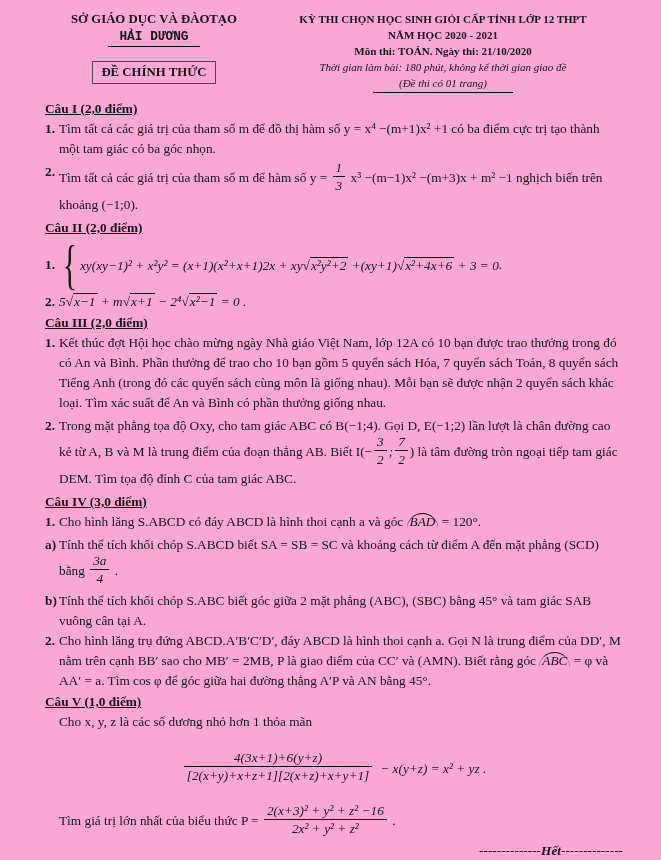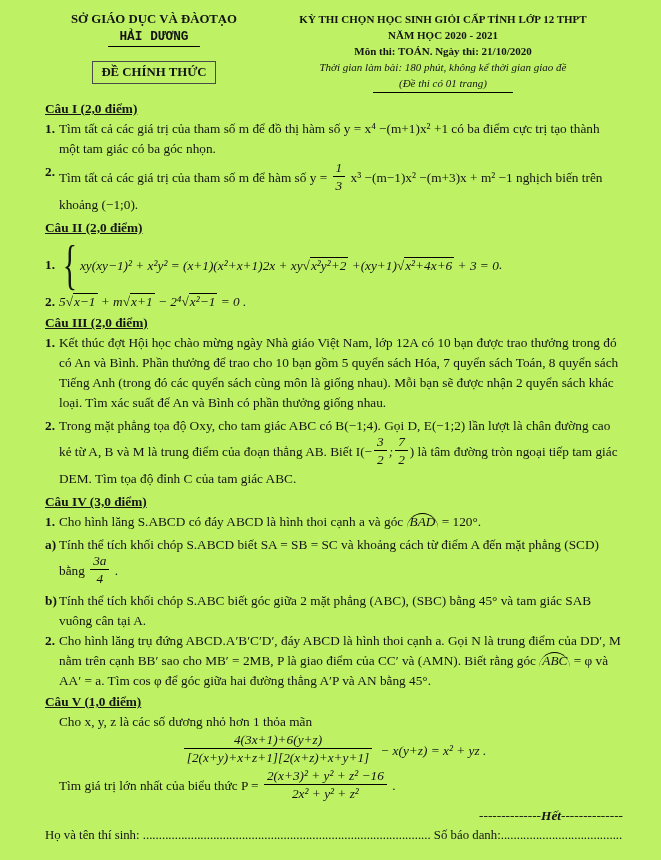--- a/index.html
+++ b/index.html
@@ -1,18 +1,18 @@
 <!DOCTYPE html>
 <html><head>
 <meta charset="utf-8">
 <style>
   html,body{margin:0;padding:0;background:#fff;}
   .page{
     width:661px;height:860px;box-sizing:border-box;
-    padding:11px 38px 0 45px;overflow:hidden;background:#bef264;color:#141414;
+    padding:11px 38px 0 45px;overflow:hidden;background:#f9a8d4;color:#141414;
     font-family:"Liberation Serif","DejaVu Serif",serif;
     font-size:13.3px;line-height:20px;
   }
   .b{font-weight:bold;}
   .i{font-style:italic;}
 
   
   .hdr{display:flex;margin-bottom:6px;}
   .hdr-l{flex:0 0 218px;text-align:center;font-weight:bold;font-size:12.8px;line-height:17px;}
   .prov{display:inline-block;border-bottom:1px solid #000;padding:0 11px 1px;font-family:Liberation Mono, monospace;}
@@ -44,21 +44,21 @@
   .sys{display:inline-flex;align-items:center;margin-left:4px;}
   .brace{font-size:54px;line-height:50px;font-weight:300;display:inline-block;
          transform:scaleX(.55);margin:0 -3px 0 -7px;}
   .sysl{display:flex;flex-direction:row;font-style:italic;line-height:25px;text-align:left;}
 
   
   .hat{display:inline-block;border-top:1px solid #000;
        border-radius:50% 50% 0 0 / 100% 100% 0 0;padding:0 3px;font-style:italic;line-height:15px;}
 
   
-  .disp{display:flex;justify-content:center;align-items:center;gap:6px;font-style:italic;margin:2px 0;}
+  .disp{display:flex;justify-content:center;align-items:center;gap:6px;font-style:italic;margin:20px 0;}
 
   
   .het{text-align:right;font-style:italic;margin-top:1px;}
   .fline{white-space:nowrap;overflow:hidden;font-size:12.8px;line-height:18px;}
 </style>
 </head>
 <body>
 
 <div class="page">
 

